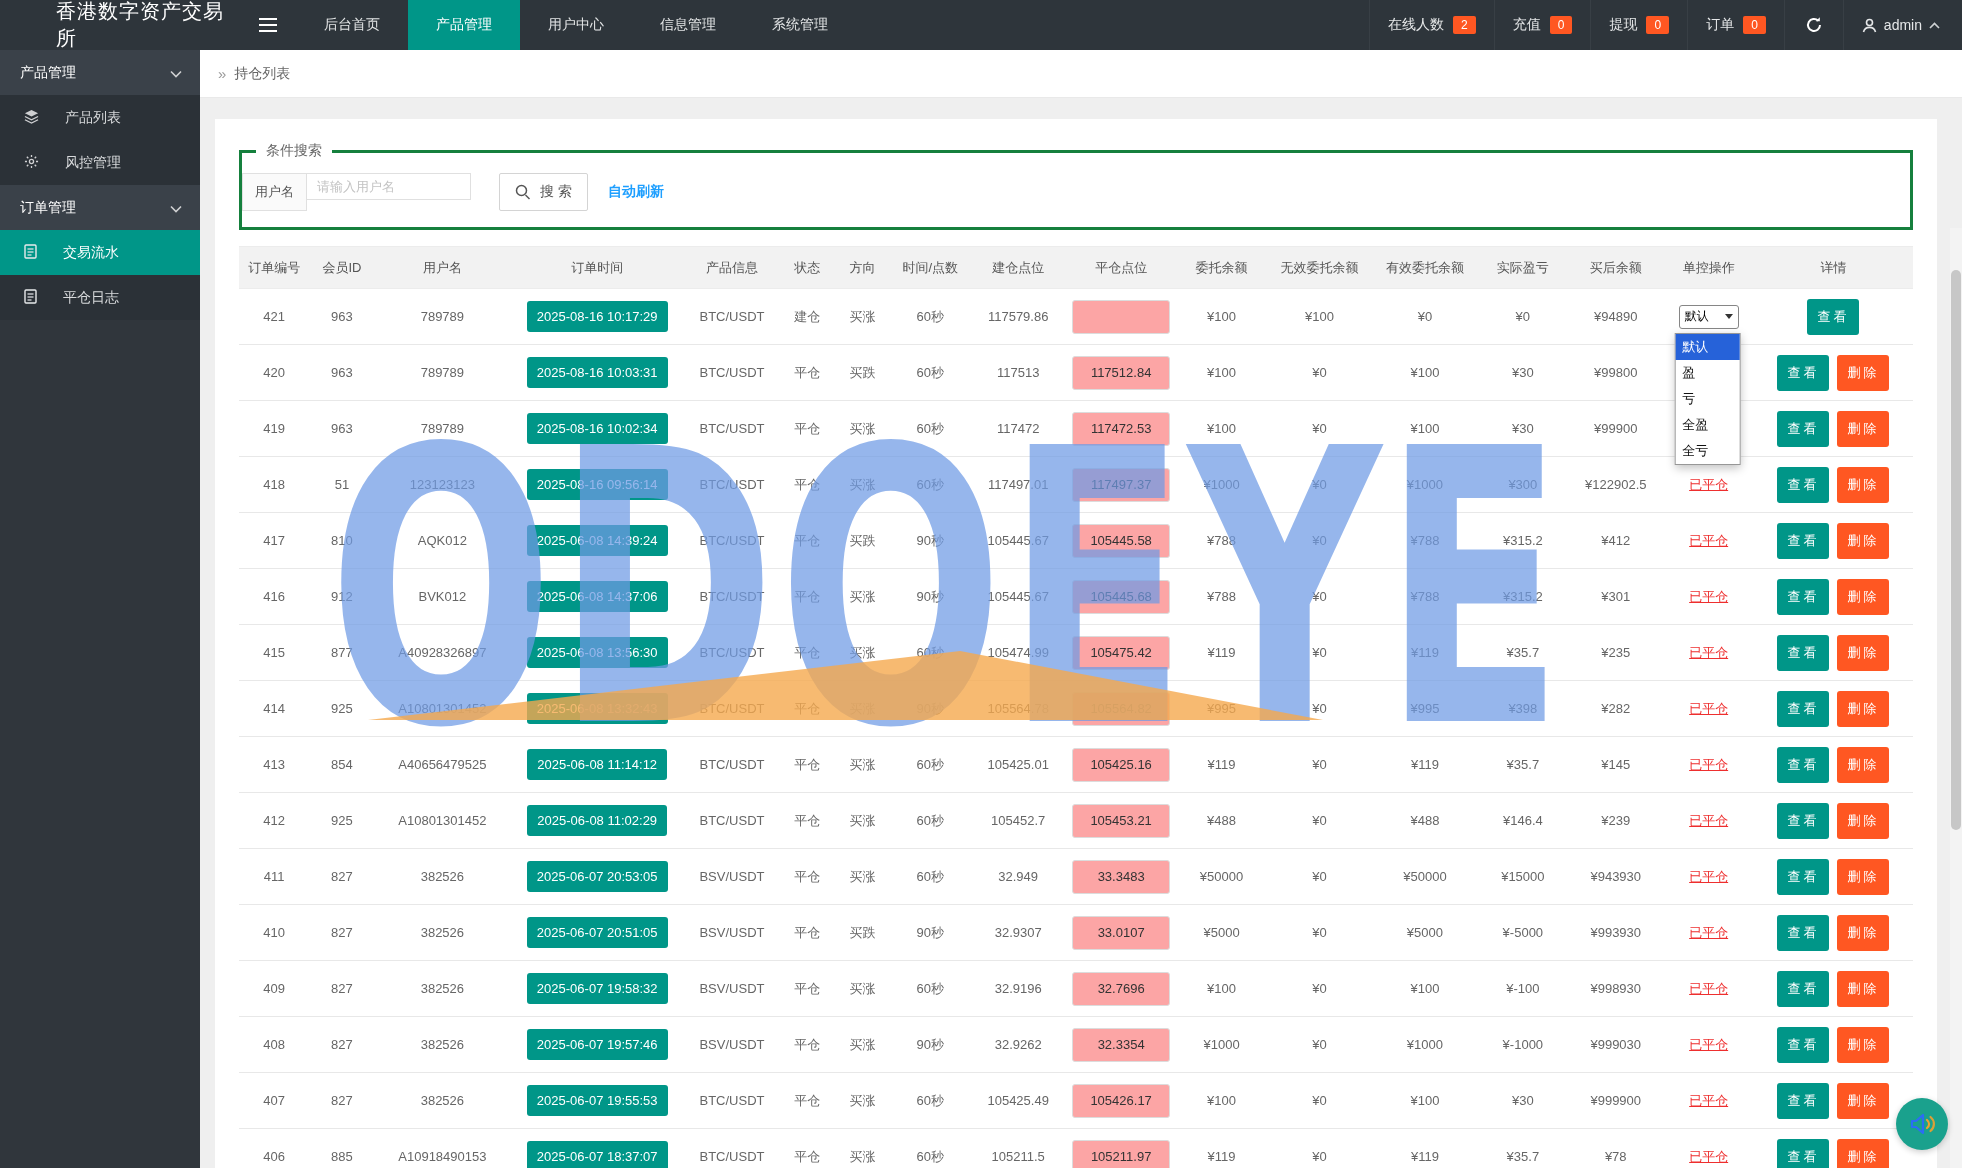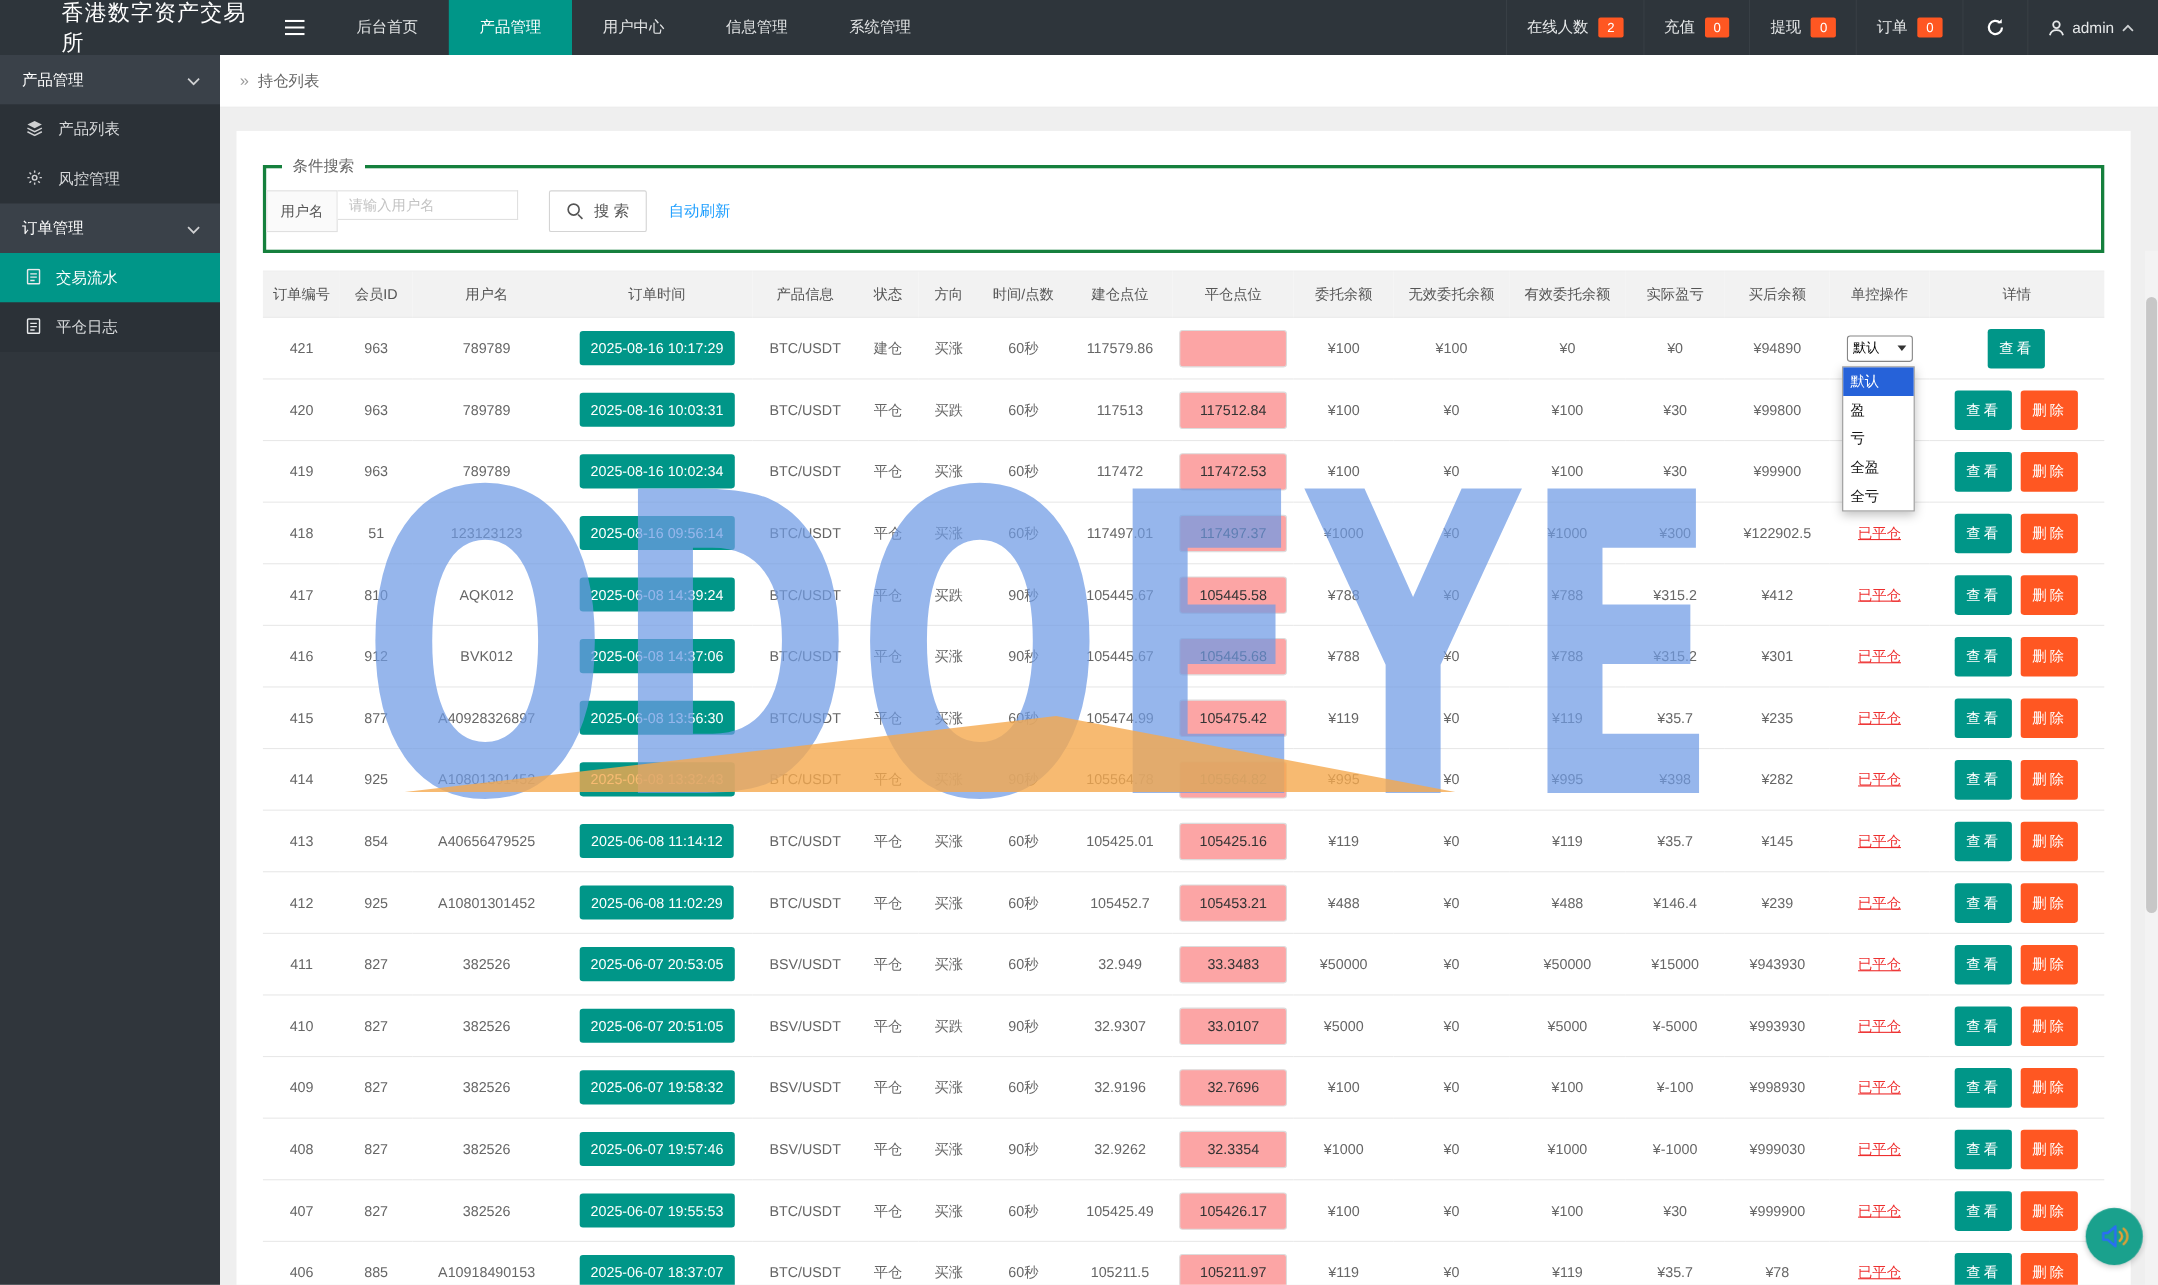--- a/index.html
+++ b/index.html
@@ -15,41 +15,41 @@
   .nav-item.active { background:#009688; color:#fff; }
   .top-right { margin-left:auto; display:flex; align-items:stretch; }
   .stat { display:flex; align-items:center; padding:0 18px; color:#e6e8e9; font-size:14px; border-left:1px solid rgba(255,255,255,0.05); cursor:pointer; }
   .badge { margin-left:9px; background:#ff5722; color:#fff; font-size:12px; padding:2px 8px; border-radius:2px; }
   .icon-btn { display:flex; align-items:center; padding:0 20px; border-left:1px solid rgba(255,255,255,0.05); cursor:pointer; }
   .admin { display:flex; align-items:center; gap:7px; padding:0 22px 0 18px; color:#e6e8e9; font-size:14px; border-left:1px solid rgba(255,255,255,0.05); cursor:pointer; }
 
   
   .sidebar { position:absolute; top:50px; left:0; bottom:0; width:200px; background:#30363c; z-index:90; }
   .side-group { height:45px; background:#3a4149; color:#fff; font-size:14px; display:flex; align-items:center; justify-content:space-between; padding:0 18px 0 20px; cursor:pointer; }
-  .side-item { height:45px; background:#2b3137; color:#d8dadc; font-size:14px; display:flex; align-items:center; gap:14px; padding-left:24px; cursor:pointer; }
+  .side-item { height:45px; background:#2b3137; color:#d8dadc; font-size:14px; display:flex; align-items:center; gap:26px; padding-left:24px; cursor:pointer; }
   .side-item.active { background:#009688; color:#fff;align-items:center; }
   .side-item svg { flex:0 0 auto; }
 
   
   .main { position:absolute; top:50px; left:200px; right:0; bottom:0; background:#efefef; overflow:hidden; }
   .crumbbar { height:48px; background:#fff; display:flex; align-items:center; padding-left:18px; font-size:14px; color:#666; border-bottom:1px solid #e9e9e9; }
   .crumbbar .chev { color:#9a9a9a; margin-right:8px; font-size:15px; }
 
   .card { position:relative; margin:21px 25px 0 15px; background:#fff; height:1160px; padding:23px 24px 0 24px; }
 
   fieldset.search-box { border:3px solid #15803d; padding:13px 16px 16px 0; }
   fieldset.search-box legend { margin-left:14px; padding:0 10px; font-size:14px; color:#666; }
   .search-row { display:flex; align-items:center; }
   .inp-group { display:flex; }
   .inp-label { border:1px solid #e0e0e0; background:#fafafa; height:38px; line-height:36px; padding:0 12px; font-size:13px; color:#555; white-space:nowrap; }
   .inp { border:1px solid #e0e0e0; border-left:none; height:27px; width:164px; padding:0 10px; font-size:13px; color:#333; outline:none; }
   .inp.date { width:198px; }
   .inp::placeholder { color:#c3c3c3; }
   .btn-search { margin-left:28px; height:38px; padding:0 15px; background:#fff; border:1px solid #d4d4d4; border-radius:2px; display:flex; align-items:center; gap:9px; font-size:14px; color:#555; cursor:pointer; }
-  .auto-refresh { margin-left:20px; color:#1E9FFF; font-size:14px; text-decoration:none; cursor:pointer; }
+  .auto-refresh { margin-left:20px; color:#1E9FFF; font-size:14px; text-decoration:none; cursor:pointer;font-weight:bold; }
 
   
   table.grid { width:100%; border-collapse:collapse; table-layout:fixed; margin-top:16px; }
   .grid thead th { background:#f2f2f2; height:42px; font-weight:400; font-size:13px; color:#555; text-align:center; border-top:1px solid #ececec; border-bottom:1px solid #ececec; white-space:nowrap; }
   .grid tbody td { height:56px; border-bottom:1px solid #e8e8e8; text-align:center; font-size:13px; color:#666; white-space:nowrap; overflow:visible; }
   .date-btn { display:inline-block; background:#009688; color:#fff; padding:8px 10px; border-radius:3px; font-size:13px; cursor:pointer; }
   .red { color:#ee2f2f; }
   .green { color:#1da11d; }
   .dim { color:#555; }
   .close-inp { width:98px; height:34px; border:1px solid #dcdcdc; border-radius:3px; padding:0 9px; font-size:13px; color:#333; outline:none; background:#fca5a5;text-align:center; }

